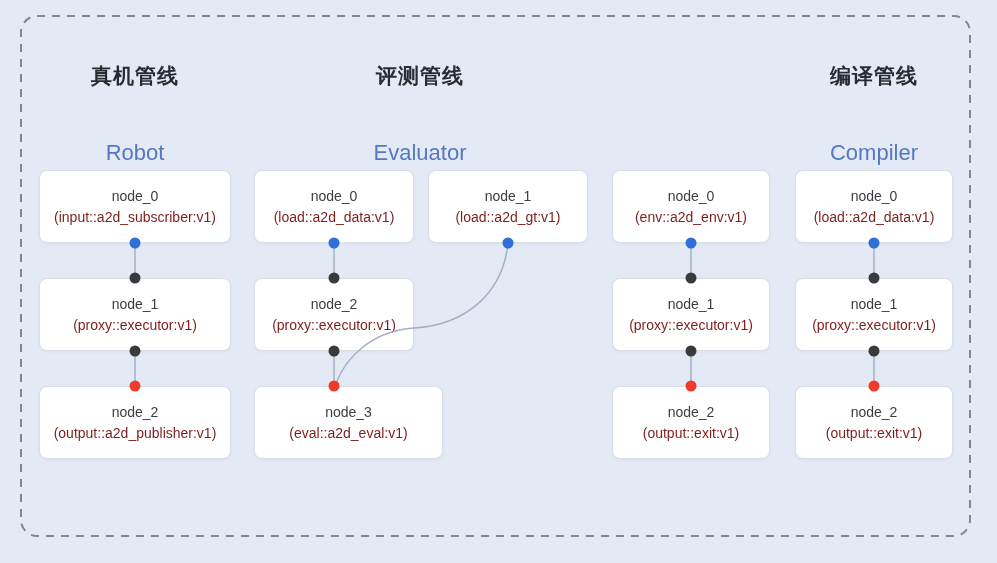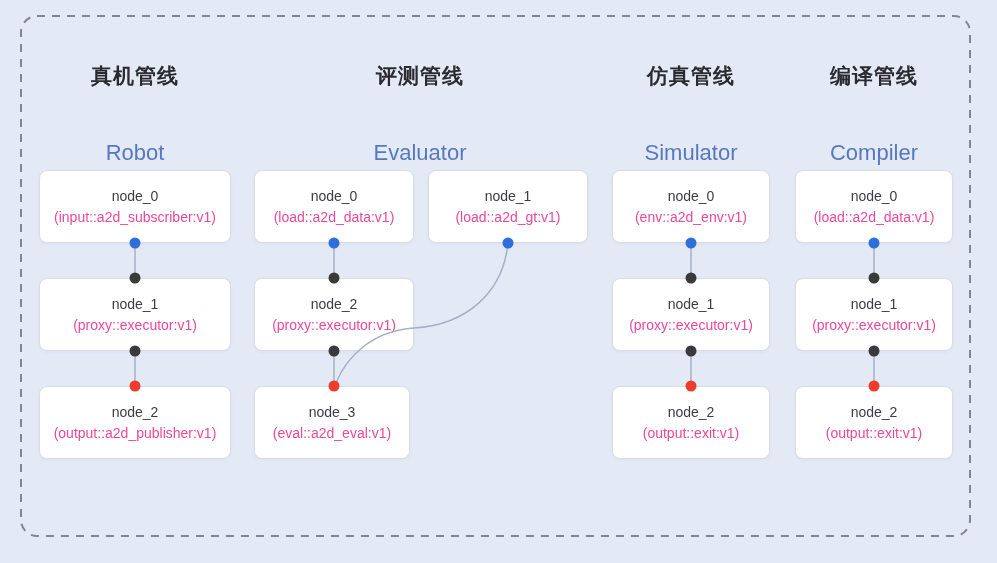--- a/index.html
+++ b/index.html
@@ -27,39 +27,37 @@
     background: #ffffff;
     border: 1px solid #dadde5;
     border-radius: 8px;
     box-shadow: 0 1px 3px rgba(70, 80, 110, 0.06);
     display: flex; flex-direction: column;
     align-items: center; justify-content: center;
     gap: 4px;
     text-align: center;
   }
   .node-name { font-size: 14px; color: #3c3d42; line-height: 1.2; }
-  .node-type { font-size: 14px; color: #ec4899; line-height: 1.2; white-space: nowrap; }
+  .node-type { font-size: 14px; color: #7f1d1d; line-height: 1.2; white-space: nowrap; }
   .overlay {
     position: absolute; left: 0; top: 0;
     pointer-events: none;
   }
 </style>
 </head>
 <body>
 
 <div class="canvas">
 
   <div class="title-zh" style="left:420px">评测管线</div>
   <div class="title-zh" style="left:135px">真机管线</div>
-  <div class="title-zh" style="left:691px">仿真管线</div>
   <div class="title-zh" style="left:874px">编译管线</div>
 
   <div class="title-en" style="left:135px">Robot</div>
   <div class="title-en" style="left:420px">Evaluator</div>
-  <div class="title-en" style="left:691px">Simulator</div>
   <div class="title-en" style="left:874px">Compiler</div>
 
   <div class="card" style="left:39px;  top:170px; width:192px">
     <div class="node-name">node_0</div>
     <div class="node-type">(input::a2d_subscriber:v1)</div>
   </div>
   <div class="card" style="left:39px;  top:278px; width:192px">
     <div class="node-name">node_1</div>
     <div class="node-type">(proxy::executor:v1)</div>
   </div>
@@ -73,21 +71,21 @@
     <div class="node-type">(load::a2d_data:v1)</div>
   </div>
   <div class="card" style="left:428px; top:170px; width:160px">
     <div class="node-name">node_1</div>
     <div class="node-type">(load::a2d_gt:v1)</div>
   </div>
   <div class="card" style="left:254px; top:278px; width:160px">
     <div class="node-name">node_2</div>
     <div class="node-type">(proxy::executor:v1)</div>
   </div>
-  <div class="card" style="left:254px; top:386px; width:156px">
+  <div class="card" style="left:254px; top:386px; width:189px">
     <div class="node-name">node_3</div>
     <div class="node-type">(eval::a2d_eval:v1)</div>
   </div>
 
   <div class="card" style="left:612px; top:170px; width:158px">
     <div class="node-name">node_0</div>
     <div class="node-type">(env::a2d_env:v1)</div>
   </div>
   <div class="card" style="left:612px; top:278px; width:158px">
     <div class="node-name">node_1</div>

